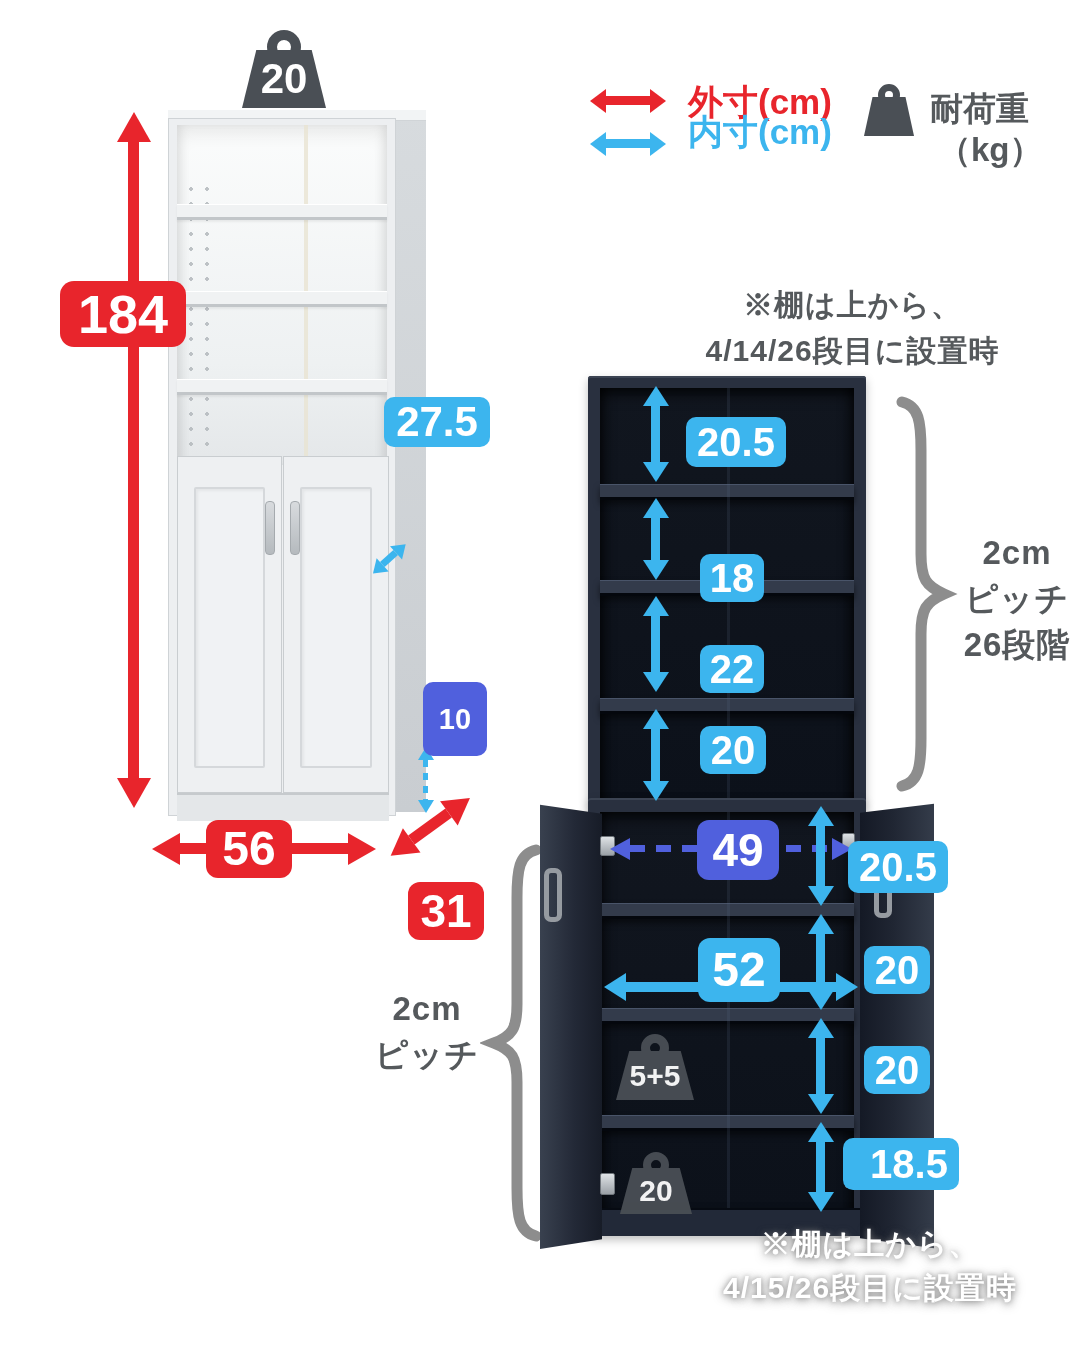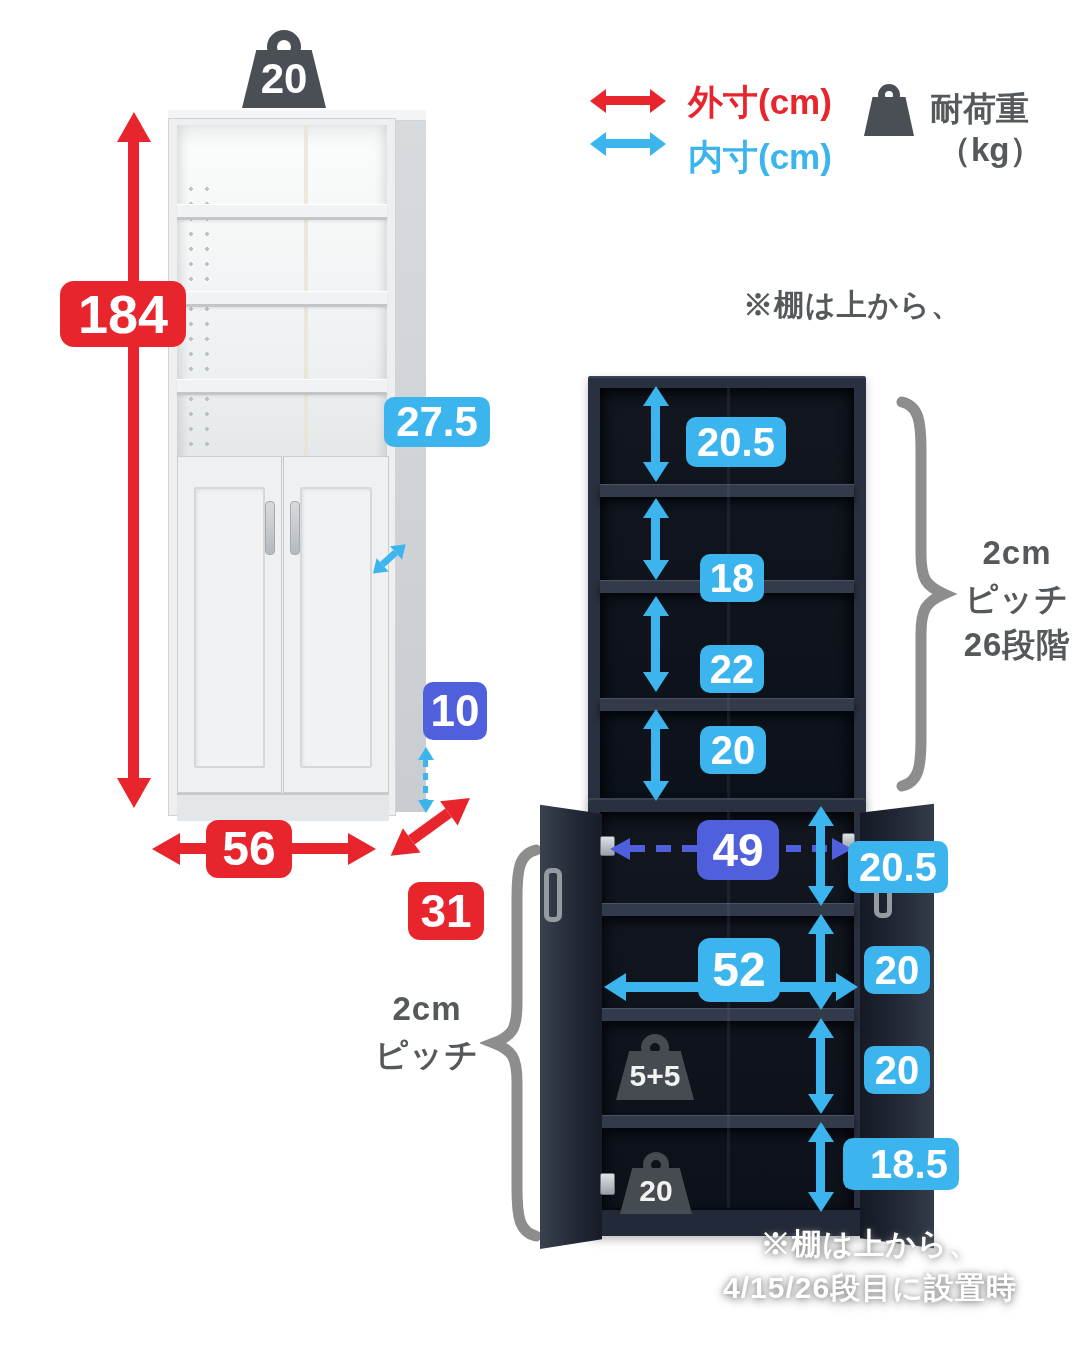--- a/index.html
+++ b/index.html
@@ -137,44 +137,45 @@
 
   <div class="weight z4" style="left:242px;top:30px;width:84px;height:78px;">
     <div class="w-ring" style="width:34px;height:34px;"></div>
     <div class="w-body" style="top:20px;"></div>
     <div class="w-num" style="font-size:42px;bottom:8px;">20</div>
   </div>
 
   <div class="arr arr-h z3" style="left:606px;top:96px;width:44px;--c:#e8252c;--t:9px;--hw:12px;--hl:16px;"></div>
   <div class="legend-txt z3" style="left:688px;top:84px;color:#e8252c;">外寸(cm)</div>
   <div class="arr arr-h z3" style="left:606px;top:139px;width:44px;--c:#3cb5ee;--t:9px;--hw:12px;--hl:16px;"></div>
-  <div class="legend-txt z3" style="left:688px;top:139px;color:#3cb5ee;">内寸(cm)</div>
+  <div class="legend-txt z3" style="left:688px;top:114px;color:#3cb5ee;">内寸(cm)</div>
   <div class="weight z3" style="left:864px;top:84px;width:50px;height:52px;">
     <div class="w-ring" style="width:22px;height:22px;border-width:7px;"></div>
     <div class="w-body" style="top:13px;"></div>
   </div>
   <div class="legend-txt z3" style="left:930px;top:92px;color:#55595c;font-size:33px;">耐荷重</div>
   <div class="legend-txt z3" style="left:938px;top:133px;color:#55595c;font-size:33px;">（kg）</div>
 
   <div class="arr arr-v z3" style="left:128px;top:142px;height:636px;--c:#e8252c;--t:11px;--hw:17px;--hl:30px;"></div>
   <div class="lbl red z4" style="left:60px;top:281px;width:126px;height:66px;font-size:54px;border-radius:14px;">184</div>
 
   <div class="arr arr-h z3" style="left:180px;top:843px;width:168px;--c:#e8252c;--t:11px;--hw:16px;--hl:28px;"></div>
   <div class="lbl red z4" style="left:206px;top:820px;width:86px;height:58px;font-size:48px;border-radius:12px;">56</div>
 
   <div class="arr arr-h z3" style="left:407px;top:821px;width:46px;--c:#e8252c;--t:11px;--hw:15px;--hl:26px;transform:rotate(-36deg);"></div>
   <div class="lbl red z4" style="left:408px;top:882px;width:76px;height:58px;font-size:46px;border-radius:12px;">31</div>
 
   <div class="lbl blue z4" style="left:384px;top:397px;width:106px;height:50px;font-size:42px;border-radius:10px;">27.5</div>
   <div class="arr arr-h z3" style="left:380px;top:555px;width:18px;--c:#3cb5ee;--t:7px;--hw:9px;--hl:13px;transform:rotate(-42deg);"></div>
-  <div class="lbl indigo z4" style="left:423px;top:682px;width:64px;height:58px;font-size:44px;border-radius:10px;">10</div>
+  <div class="lbl indigo z4" style="left:423px;top:682px;width:64px;height:74px;font-size:29px;border-radius:10px;">10</div>
   <div class="arr arr-v dashed z3" style="left:423px;top:760px;height:40px;--c:#3cb5ee;--t:5px;--hw:8px;--hl:13px;--dash:7px;--per:13px;"></div>
 
   <div class="note z2" style="left:645px;top:282px;width:415px;">
     <span>※棚は上から、</span>
+    <span>4/14/26段目に設置時</span>
   </div>
 
   <div class="cab z1" style="left:588px;top:376px;width:278px;height:430px;">
     <div class="cab-int" style="left:12px;right:12px;top:12px;bottom:6px;">
       <div class="cab-shelf" style="top:96px;"></div>
       <div class="cab-shelf" style="top:192px;"></div>
       <div class="cab-shelf" style="top:310px;"></div>
     </div>
   </div>
 

